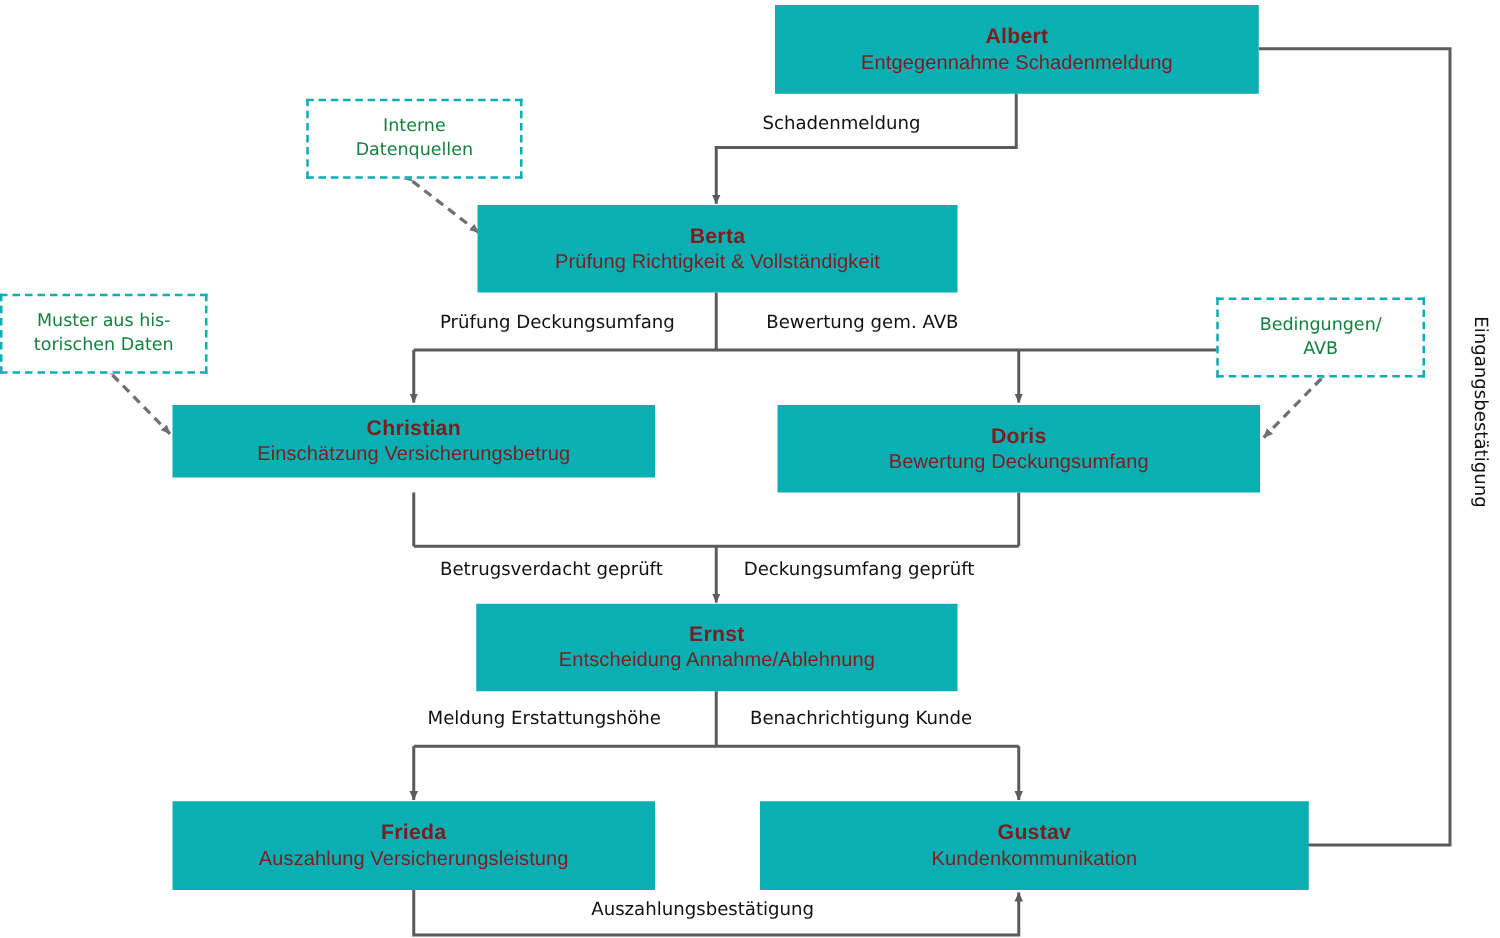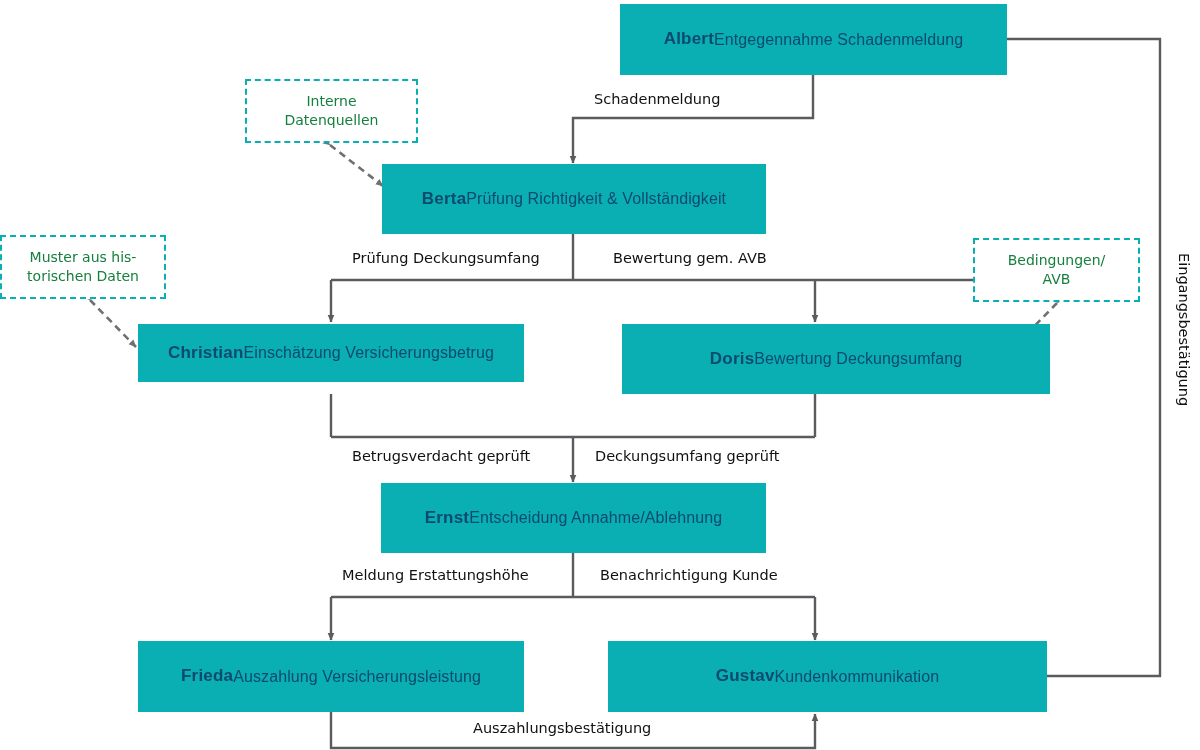--- a/index.html
+++ b/index.html
@@ -3,23 +3,23 @@
 <meta charset="utf-8">
 <style>
   html,body{margin:0;padding:0;background:#ffffff;}
   body{width:1200px;height:750px;overflow:hidden;font-family:"DejaVu Sans",sans-serif;}
   #stage{position:relative;width:1200px;height:750px;background:#ffffff;}
 
   
   .node{
     position:absolute;
     background:#0AAFB4;
-    color:#0c4a6e;
+    color:#7f1d1d;
     display:flex;
-    flex-direction:row;
+    flex-direction:column;
     align-items:center;
     justify-content:center;
     text-align:right;
     line-height:1.25;
     box-sizing:border-box;
   }
   .node .nm{
     font-family:"Liberation Sans",sans-serif;
     font-weight:bold;
     font-size:17px;
@@ -123,21 +123,21 @@
   <div class="node" style="left:382px;top:164px;width:384px;height:70px;">
     <div class="nm">Berta</div>
     <div class="ds">Prüfung Richtigkeit &amp; Vollständigkeit</div>
   </div>
 
   <div class="node" style="left:138px;top:324px;width:386px;height:58px;">
     <div class="nm">Christian</div>
     <div class="ds">Einschätzung Versicherungsbetrug</div>
   </div>
 
-  <div class="node" style="left:622px;top:324px;width:428px;height:70px;">
+  <div class="node" style="left:622px;top:324px;width:386px;height:70px;">
     <div class="nm">Doris</div>
     <div class="ds">Bewertung Deckungsumfang</div>
   </div>
 
   <div class="node" style="left:381px;top:483px;width:385px;height:70px;">
     <div class="nm">Ernst</div>
     <div class="ds">Entscheidung Annahme/Ablehnung</div>
   </div>
 
   <div class="node" style="left:138px;top:641px;width:386px;height:71px;">
@@ -152,21 +152,21 @@
 
   <div class="note" style="left:245px;top:79px;width:173px;height:64px;">Interne
 Datenquellen</div>
 
   <div class="note" style="left:0px;top:235px;width:166px;height:64px;">Muster aus his-
 torischen Daten</div>
 
   <div class="note" style="left:973px;top:238px;width:167px;height:64px;">Bedingungen/
 AVB</div>
 
-  <div class="elabel" style="left:594px;top:91px;">Schadenmeldung</div>
+  <div class="elabel" style="left:610px;top:91px;">Schadenmeldung</div>
 
   <div class="elabel" style="left:352px;top:250px;">Prüfung Deckungsumfang</div>
 
   <div class="elabel" style="left:613px;top:250px;">Bewertung gem. AVB</div>
 
   <div class="elabel" style="left:352px;top:448px;">Betrugsverdacht geprüft</div>
 
   <div class="elabel" style="left:595px;top:448px;">Deckungsumfang geprüft</div>
 
   <div class="elabel" style="left:342px;top:567px;">Meldung Erstattungshöhe</div>

